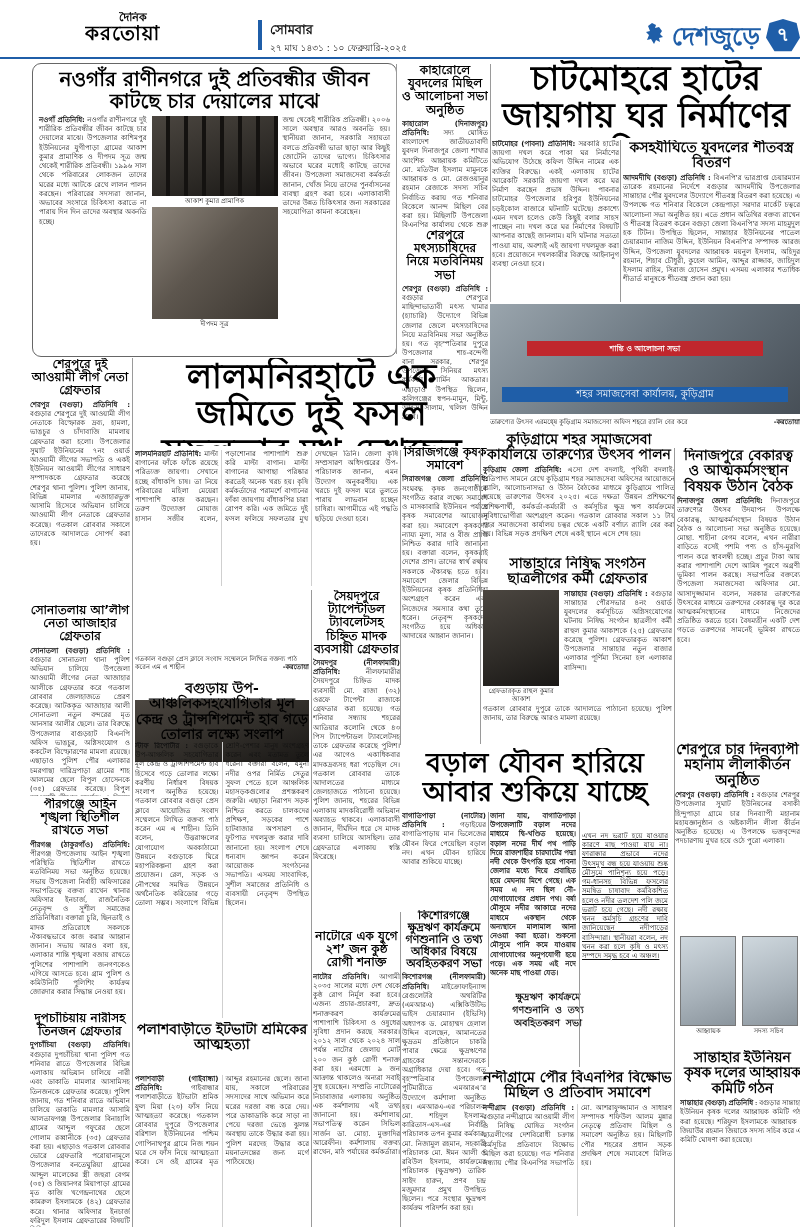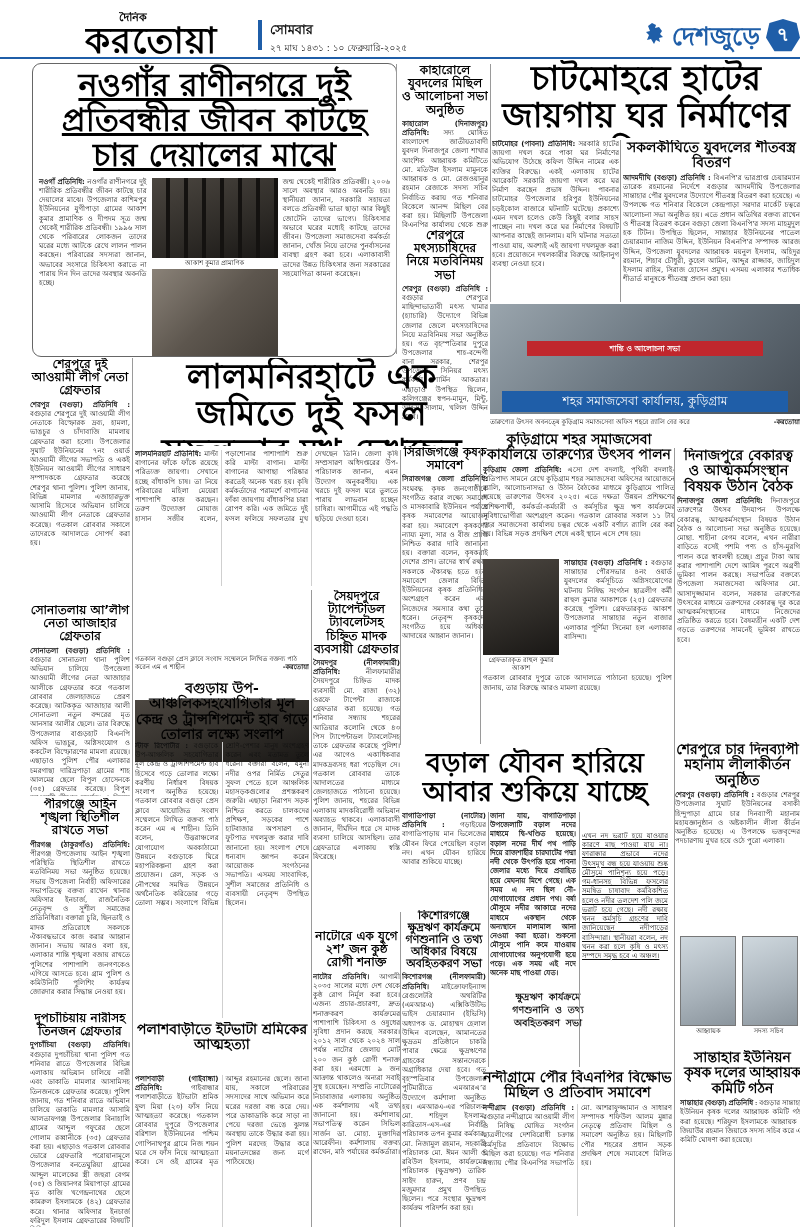--- a/index.html
+++ b/index.html
@@ -1,46 +1,46 @@
 <!DOCTYPE html>
 <html><head>
 <meta charset="utf-8">
 <style>
   html,body{margin:0;padding:0;background:#e8e8e8;}
   .page{position:relative;width:800px;height:1229px;background:#ffffff;margin:0 auto;
         font-family:"DejaVu Sans",sans-serif;color:#111;overflow:hidden;}
   .blk{position:absolute;overflow:hidden;}
   .hl{font-weight:bold;text-align:center;margin:0;line-height:1.1;color:#000;}
-  .hl-xl{font-size:32px;text-decoration:underline;}
+  .hl-xl{font-size:20px;}
   .hl-xxl{font-size:34px;}
   .hl-huge{font-size:27px;line-height:1.08;}
   .hl-md{font-size:14px;}
   .hl-sm{font-size:12px;}
   .hl-xs{font-size:11px;}
   .body{font-size:7px;line-height:1.32;text-align:justify;margin:3px 0 0;}
   .byline{font-weight:bold;}
   .cols2{columns:2;column-gap:7px;column-rule:1px solid #cfcfcf;}
   .cols3{columns:3;column-gap:7px;column-rule:1px solid #cfcfcf;}
   .caption{font-size:6.6px;text-align:center;line-height:1.25;margin-top:1px;}
   .caption-row{display:flex;justify-content:space-between;align-items:flex-start;font-size:6.6px;}
   .photo{position:relative;background:linear-gradient(135deg,#8a8278 0%,#5d564e 45%,#3c3731 100%);}
   .photo-cool{background:linear-gradient(135deg,#9aa5ad 0%,#6a7680 50%,#474f57 100%);}
   .photo-dark{background:linear-gradient(160deg,#4b4640 0%,#2e2b27 60%,#191715 100%);}
   .photo-portrait{background:linear-gradient(160deg,#cfd8de 0%,#a8b2ba 60%,#8b959d 100%);border:1px solid #777;}
   .vline{position:absolute;width:1px;background:#9a9a9a;}
   .masthead-rule{position:absolute;left:0;top:57px;width:800px;height:2px;background:#1f5ea8;}
   .box-a{border:1.5px solid #666;border-radius:9px;padding:4px 6px;}
   .banner-red{position:absolute;left:12%;top:34%;width:76%;height:15px;background:#c0272d;color:#fff;
               font-size:7.5px;font-weight:bold;display:flex;align-items:center;justify-content:center;overflow:hidden;}
-  .strip-blue{position:absolute;left:4%;bottom:2px;width:92%;height:21px;background:#1f5ea8;color:#fff;
-              font-size:12px;display:flex;align-items:center;justify-content:center;overflow:hidden;}
+  .strip-blue{position:absolute;left:4%;bottom:12px;width:92%;height:15px;background:#1f5ea8;color:#fff;
+              font-size:10px;display:flex;align-items:center;justify-content:center;overflow:hidden;}
   .window-bars{position:absolute;inset:0;background:repeating-linear-gradient(90deg,transparent 0 14px,#141210 14px 18px);}
   .badge{width:34px;height:34px;background:#1f5ea8;color:#fff;display:flex;align-items:center;justify-content:center;
          font-size:19px;font-weight:bold;clip-path:polygon(50% 0%,90% 12%,100% 55%,75% 95%,25% 95%,0% 55%,10% 12%);}
-  .logo-big{font-size:36px;font-weight:bold;letter-spacing:1px;color:#000;line-height:1;}
+  .logo-big{font-size:20px;font-weight:bold;letter-spacing:1px;color:#000;line-height:1;}
   .logo-small{font-size:11px;font-weight:bold;color:#000;line-height:1;margin-left:34px;}
   .section-name{font-size:25px;font-weight:bold;color:#1f5ea8;line-height:1;}
   .date-bar{width:4px;height:30px;background:#1f5ea8;margin-right:8px;}
   .subhead-box{font-size:9.5px;font-weight:bold;text-align:center;line-height:1.35;}
 </style>
 </head>
 <body>
 
 <div class="page">
 
@@ -95,30 +95,30 @@
   </div>
 
   <div class="blk" style="left:492px;top:60px;width:308px;height:78px;">
     <h1 class="hl hl-xxl">চাটমোহরে হাটের জায়গায় ঘর নির্মাণের অভিযোগ</h1>
   </div>
   <div class="blk" style="left:492px;top:140px;width:127px;height:163px;">
     <p class="body" style="margin-top:0;"><span class="byline">চাটমোহর (পাবনা) প্রতিনিধি:</span> <span>সরকারি হাটের জায়গা দখল করে পাকা ঘর নির্মাণের অভিযোগ উঠেছে কফিল উদ্দিন নামের এক ব্যক্তির বিরুদ্ধে। একই এলাকায় হাটের আরেকটি সরকারি জায়গা দখল করে ঘর নির্মাণ করছেন প্রভাষ উদ্দিন। পাবনার চাটমোহর উপজেলার হরিপুর ইউনিয়নের চড়ইকোল বাজারে ঘটনাটি ঘটেছে। প্রকাশ্যে এমন দখল হলেও কেউ কিছুই বলার সাহস পাচ্ছেন না।</span> <span>দখল করে ঘর নির্মাণের বিষয়টি আপনার কাছেই জানলাম। যদি ঘটনার সত্যতা পাওয়া যায়, অবশ্যই এই জায়গা দখলমুক্ত করা হবে। প্রয়োজনে দখলকারীর বিরুদ্ধে আইনানুগ ব্যবস্থা নেওয়া হবে।</span></p>
   </div>
 
   <div class="blk" style="left:623px;top:140px;width:177px;height:163px;">
-    <h2 class="hl hl-md">সকলকীঘিতে যুবদলের শীতবস্ত্র বিতরণ</h2>
+    <h2 class="hl hl-md">কসহযীঘিতে যুবদলের শীতবস্ত্র বিতরণ</h2>
     <p class="body"><span class="byline">আদমদীঘি (বগুড়া) প্রতিনিধি :</span> <span>বিএনপি'র ভারপ্রাপ্ত চেয়ারম্যান তারেক রহমানের নির্দেশে বগুড়ার আদমদীঘি উপজেলার সান্তাহার পৌর যুবদলের উদ্যোগে শীতবস্ত্র বিতরণ করা হয়েছে। এ উপলক্ষে গত শনিবার বিকেলে কেন্দ্রপাড়া সরদার মার্কেট চত্বরে আলোচনা সভা অনুষ্ঠিত হয়। এতে প্রধান অতিথির বক্তব্য রাখেন ও শীতবস্ত্র বিতরণ করেন বগুড়া জেলা বিএনপি'র সদস্য মাহমুদুল হক টিটন। উপস্থিত ছিলেন, সান্তাহার ইউনিয়নের পাতেল চেয়ারম্যান নাজিম উদ্দিন, ইউনিয়ন বিএনপি'র সম্পাদক আরজ উদ্দিন, উপজেলা যুবদলের আহ্বায়ক ময়নুল ইসলাম, অহিদুর রহমান, শিহাব চৌধুরী, কুহেল আমিন, আব্দুর রাজ্জাক, জাহিদুল ইসলাম রাহিম, সিরাজ হোসেন প্রমুখ। এসময় এলাকার শতাধিক শীতার্ত মানুষকে শীতবস্ত্র প্রদান করা হয়।</span></p>
   </div>
 
   <div class="blk photo photo-cool" style="left:490px;top:304px;width:310px;height:110px;">
     <div class="banner-red">শান্তি ও আলোচনা সভা</div>
     <div class="strip-blue">শহর সমাজসেবা কার্যালয়, কুড়িগ্রাম</div>
   </div>
   <div class="blk caption-row" style="left:490px;top:416px;width:310px;height:13px;">
-    <span>তারুণ্যের উৎসব অবনত্ষে কুড়িগ্রাম সমাজসেবা অফিস শহরে র‌্যালি বের করে</span>
+    <span>তারুণ্যের উৎসব এরমধ্ষে কুড়িগ্রাম সমাজসেবা অফিস শহরে র‌্যালি বের করে</span>
     <span style="font-weight:bold;">-করতোয়া</span>
   </div>
 
   <div class="blk" style="left:30px;top:358px;width:100px;height:244px;">
     <h2 class="hl hl-sm">শেরপুরে দুই আওয়ামী লীগ নেতা গ্রেফতার</h2>
     <p class="body"><span class="byline">শেরপুর (বগুড়া) প্রতিনিধি :</span> <span>বগুড়ার শেরপুরে দুই আওয়ামী লীগ নেতাকে বিস্ফোরক দ্রব্য, হামলা, ভাঙচুর ও চাঁদাবাজি মামলায় গ্রেফতার করা হলো। উপজেলার সুঘাট ইউনিয়নের ৭নং ওয়ার্ড আওয়ামী লীগের সভাপতি ও একই ইউনিয়ন আওয়ামী লীগের সাধারণ সম্পাদককে গ্রেফতার করেছে শেরপুর থানা পুলিশ। পুলিশ জানায়, বিভিন্ন মামলার এজাহারভুক্ত আসামি হিসেবে অভিযান চালিয়ে আওয়ামী লীগ নেতাকে গ্রেফতার করেছে। গতকাল রোববার সকালে তাদেরকে আদালতে সোপর্দ করা হয়।</span></p>
   </div>
   <div class="blk" style="left:30px;top:604px;width:100px;height:192px;">
     <h2 class="hl hl-sm">সোনাতলায় আ’লীগ নেতা আজাহার গ্রেফতার</h2>
     <p class="body"><span class="byline">সোনাতলা (বগুড়া) প্রতিনিধি :</span> <span>বগুড়ার সোনাতলা থানা পুলিশ অভিযান চালিয়ে উপজেলা আওয়ামী লীগের নেতা আজাহার আলীকে গ্রেফতার করে গতকাল রোববার জেলহাজতে প্রেরণ করেছে। আটককৃত আজাহার আলী সোনাতলা নতুন বন্দরের মৃত আনসার আলীর ছেলে। তার বিরুদ্ধে উপজেলার বাগুড়হাট বিএনপি অফিস ভাঙচুর, অগ্নিসংযোগ ও ককটেল বিস্ফোরণের মামলা রয়েছে। এছাড়াও পুলিশ পৌর এলাকার চমরগাছা দারিদ্রপাড়া গ্রামের শাহ আলমের ছেলে বিপুল হোসেনকে (৩৫) গ্রেফতার করেছে। বিপুল আওয়ামী লীগের সমর্থক। এ বিষয়ে সোনাতলা থানার ওসি দুই ব্যক্তিকে গ্রেফতারের বিষয়টি স্বীকার করে বলেন, তাদের বিরুদ্ধে মামলা রয়েছে।</span></p>
@@ -148,20 +148,21 @@
     <h2 class="hl hl-md">কুড়িগ্রামে শহর সমাজসেবা কার্যালয়ে তারুণ্যের উৎসব পালন</h2>
     <p class="body"><span class="byline">কুড়িগ্রাম জেলা প্রতিনিধি:</span> <span>এসো দেশ বদলাই, পৃথিবী বদলাই-প্রতিপাদ্য সামনে রেখে কুড়িগ্রাম শহর সমাজসেবা অফিসের আয়োজনে র‌্যালি, আলোচনাসভা ও উঠান বৈঠকের মাধ্যমে কুড়িগ্রামে পালিত হয়েছে তারুণ্যের উৎসব ২০২৫। এতে দক্ষতা উন্নয়ন প্রশিক্ষণের প্রশিক্ষণার্থী, কর্মকর্তা-কর্মচারী ও কর্মসূচির ক্ষুদ্র ঋণ কার্যক্রমের সুবিধাভোগীরা অংশগ্রহণ করেন। গতকাল রোববার সকাল ১১ টায় শহর সমাজসেবা কার্যালয় চত্বর থেকে একটি বর্ণাঢ্য র‌্যালি বের করা হয়। বিভিন্ন সড়ক প্রদক্ষিণ শেষে একই স্থানে এসে শেষ হয়।</span></p>
   </div>
 
   <div class="blk" style="left:677px;top:448px;width:123px;height:290px;">
     <h2 class="hl hl-md">দিনাজপুরে বেকারত্ব ও আত্মকর্মসংস্থান বিষয়ক উঠান বৈঠক</h2>
     <p class="body"><span class="byline">দিনাজপুর জেলা প্রতিনিধি:</span> <span>দিনাজপুরে তারুণ্যের উৎসব উদযাপন উপলক্ষে বেকারত্ব, আত্মকর্মসংস্থান বিষয়ক উঠান বৈঠক ও আলোচনা সভা অনুষ্ঠিত হয়েছে। মোছা. শাহীনা বেগম বলেন, এখন নারীরা বাড়িতে বসেই পশমি পণ্য ও হাঁস-মুরগি পালন করে স্বাবলম্বী হচ্ছে। প্রচুর টাকা আয় করার পাশাপাশি দেশে আমিষ পূরণে অগ্রণী ভূমিকা পালন করছে। সভাপতির বক্তব্যে উপজেলা সমাজসেবা অফিসার মো. আসাদুজ্জামান বলেন, সরকার তারুণ্যের উৎসবের মাধ্যমে তরুণদের বেকারত্ব দূর করে আত্মকর্মসংস্থানের মাধ্যমে নিজেদের প্রতিষ্ঠিত করতে হবে। বৈষম্যহীন একটি দেশ গড়তে তরুণদের সামনেই ভূমিকা রাখতে হবে।</span></p>
   </div>
 
   <div class="blk" style="left:483px;top:556px;width:189px;height:190px;">
+    <h2 class="hl hl-md">সান্তাহারে নিষিদ্ধ সংগঠন ছাত্রলীগের কর্মী গ্রেফতার</h2>
     <div style="display:flex;gap:5px;margin-top:3px;">
       <div style="width:76px;">
         <div class="photo photo-dark" style="width:76px;height:96px;"></div>
         <div class="caption">গ্রেফতারকৃত রাহুল কুমার আকাশ</div>
       </div>
       <p class="body" style="flex:1;margin:0;"><span class="byline">সান্তাহার (বগুড়া) প্রতিনিধি :</span> <span>বগুড়ার সান্তাহার পৌরসভার ৪নং ওয়ার্ড যুবদলের কর্মসূচিতে অগ্নিসংযোগের ঘটনায় নিষিদ্ধ সংগঠন ছাত্রলীগ কর্মী রাহুল কুমার আকাশকে (২৫) গ্রেফতার করেছে পুলিশ। গ্রেফতারকৃত আকাশ উপজেলার সান্তাহার নতুন বাজার এলাকার পূর্ণিমা সিনেমা হল এলাকার বাসিন্দা।</span></p>
     </div>
     <p class="body" style="margin-top:2px;">গতকাল রোববার দুপুরে তাকে আদালতে পাঠানো হয়েছে। পুলিশ জানায়, তার বিরুদ্ধে আরও মামলা রয়েছে।</p>
   </div>
 

